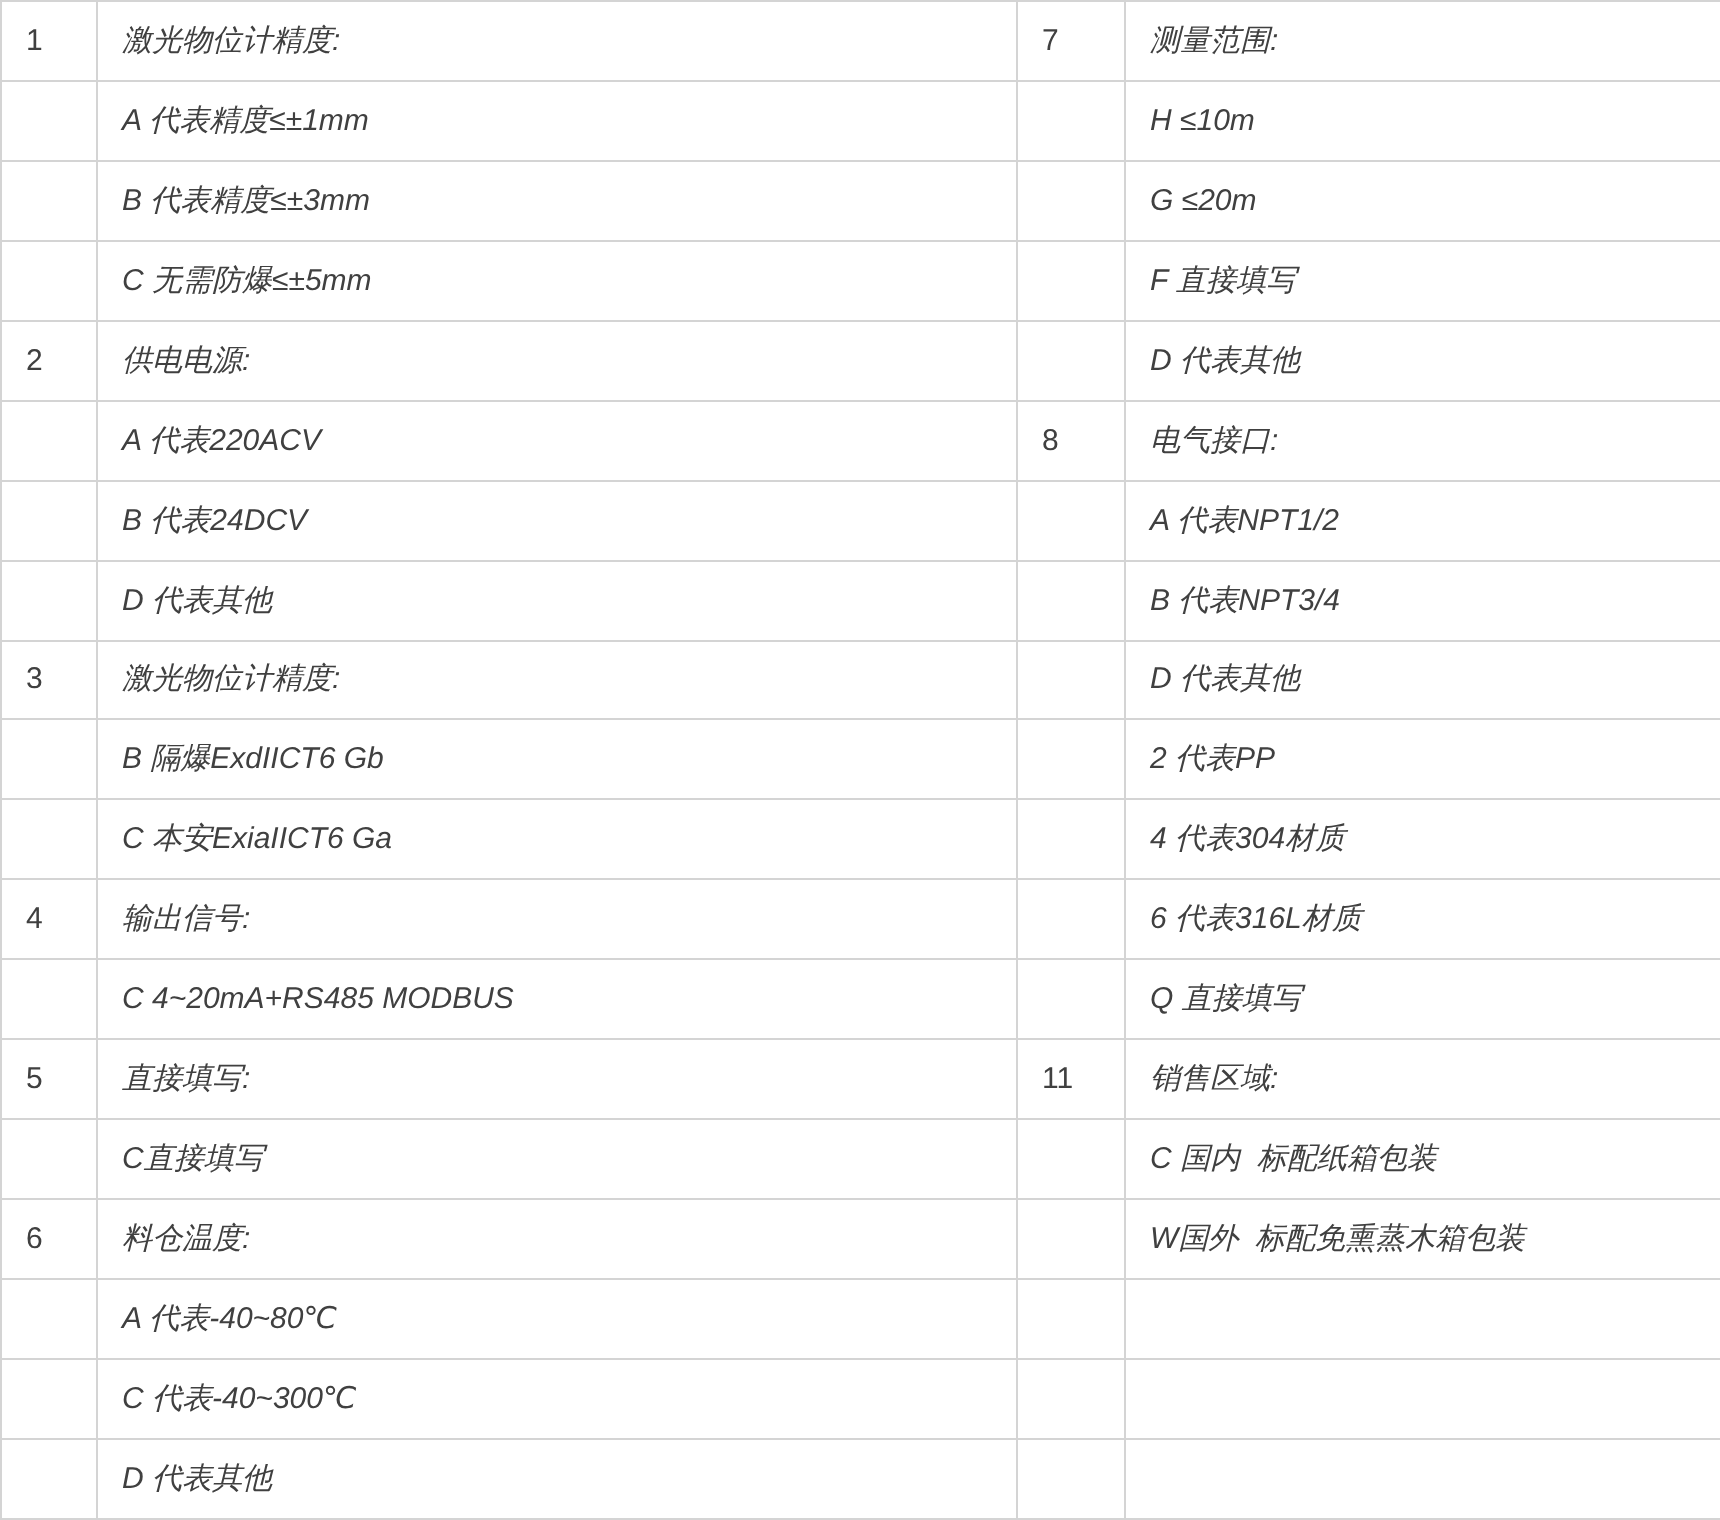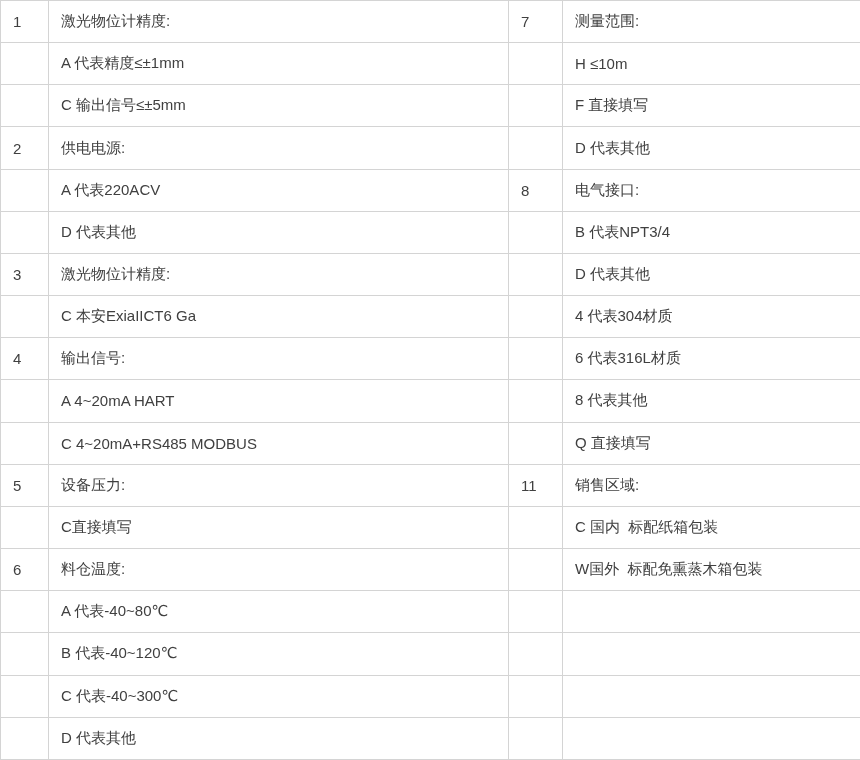--- a/index.html
+++ b/index.html
@@ -27,20 +27,21 @@
     font-size: 15px;
     color: #404040;
     overflow: hidden;
     white-space: pre;
   }
   table.spec td.num {
     padding: 0 2px 0 12px;
   }
   table.spec td.txt {
     padding: 0 6px 0 12px;
+    font-style: italic;
   }
 </style>
 </head>
 <body>
 
 <div class="page">
   <table class="spec">
     <colgroup>
       <col style="width:48px">
       <col style="width:460px">
@@ -55,75 +56,87 @@
           <td class="txt">测量范围:</td>
         </tr>
         <tr>
           <td class="num"></td>
           <td class="txt">A 代表精度≤±1mm</td>
           <td class="num"></td>
           <td class="txt">H ≤10m</td>
         </tr>
         <tr>
           <td class="num"></td>
-          <td class="txt">C 输出信号≤±5mm</td>
+          <td class="txt">B 代表精度≤±3mm</td>
+          <td class="num"></td>
+          <td class="txt">G ≤20m</td>
+        </tr>
+        <tr>
+          <td class="num"></td>
+          <td class="txt">C 无需防爆≤±5mm</td>
           <td class="num"></td>
           <td class="txt">F 直接填写</td>
         </tr>
         <tr>
           <td class="num">2</td>
           <td class="txt">供电电源:</td>
           <td class="num"></td>
           <td class="txt">D 代表其他</td>
         </tr>
         <tr>
           <td class="num"></td>
           <td class="txt">A 代表220ACV</td>
           <td class="num">8</td>
           <td class="txt">电气接口:</td>
         </tr>
         <tr>
           <td class="num"></td>
+          <td class="txt">B 代表24DCV</td>
+          <td class="num"></td>
+          <td class="txt">A 代表NPT1/2</td>
+        </tr>
+        <tr>
+          <td class="num"></td>
           <td class="txt">D 代表其他</td>
           <td class="num"></td>
           <td class="txt">B 代表NPT3/4</td>
         </tr>
         <tr>
           <td class="num">3</td>
           <td class="txt">激光物位计精度:</td>
           <td class="num"></td>
           <td class="txt">D 代表其他</td>
+        </tr>
+        <tr>
+          <td class="num"></td>
+          <td class="txt">B 隔爆ExdIICT6 Gb</td>
+          <td class="num"></td>
+          <td class="txt">2 代表PP</td>
         </tr>
         <tr>
           <td class="num"></td>
           <td class="txt">C 本安ExiaIICT6 Ga</td>
           <td class="num"></td>
           <td class="txt">4 代表304材质</td>
         </tr>
         <tr>
           <td class="num">4</td>
           <td class="txt">输出信号:</td>
           <td class="num"></td>
           <td class="txt">6 代表316L材质</td>
         </tr>
         <tr>
           <td class="num"></td>
-          <td class="txt">A 4~20mA HART</td>
-          <td class="num"></td>
-          <td class="txt">8 代表其他</td>
-        </tr>
-        <tr>
-          <td class="num"></td>
           <td class="txt">C 4~20mA+RS485 MODBUS</td>
           <td class="num"></td>
           <td class="txt">Q 直接填写</td>
         </tr>
         <tr>
           <td class="num">5</td>
-          <td class="txt">设备压力:</td>
+          <td class="txt">直接填写:</td>
           <td class="num">11</td>
           <td class="txt">销售区域:</td>
         </tr>
         <tr>
           <td class="num"></td>
           <td class="txt">C直接填写</td>
           <td class="num"></td>
           <td class="txt">C 国内  标配纸箱包装</td>
         </tr>
         <tr>
@@ -133,26 +146,20 @@
           <td class="txt">W国外  标配免熏蒸木箱包装</td>
         </tr>
         <tr>
           <td class="num"></td>
           <td class="txt">A 代表-40~80℃</td>
           <td class="num"></td>
           <td class="txt"></td>
         </tr>
         <tr>
           <td class="num"></td>
-          <td class="txt">B 代表-40~120℃</td>
-          <td class="num"></td>
-          <td class="txt"></td>
-        </tr>
-        <tr>
-          <td class="num"></td>
           <td class="txt">C 代表-40~300℃</td>
           <td class="num"></td>
           <td class="txt"></td>
         </tr>
         <tr>
           <td class="num"></td>
           <td class="txt">D 代表其他</td>
           <td class="num"></td>
           <td class="txt"></td>
         </tr>

